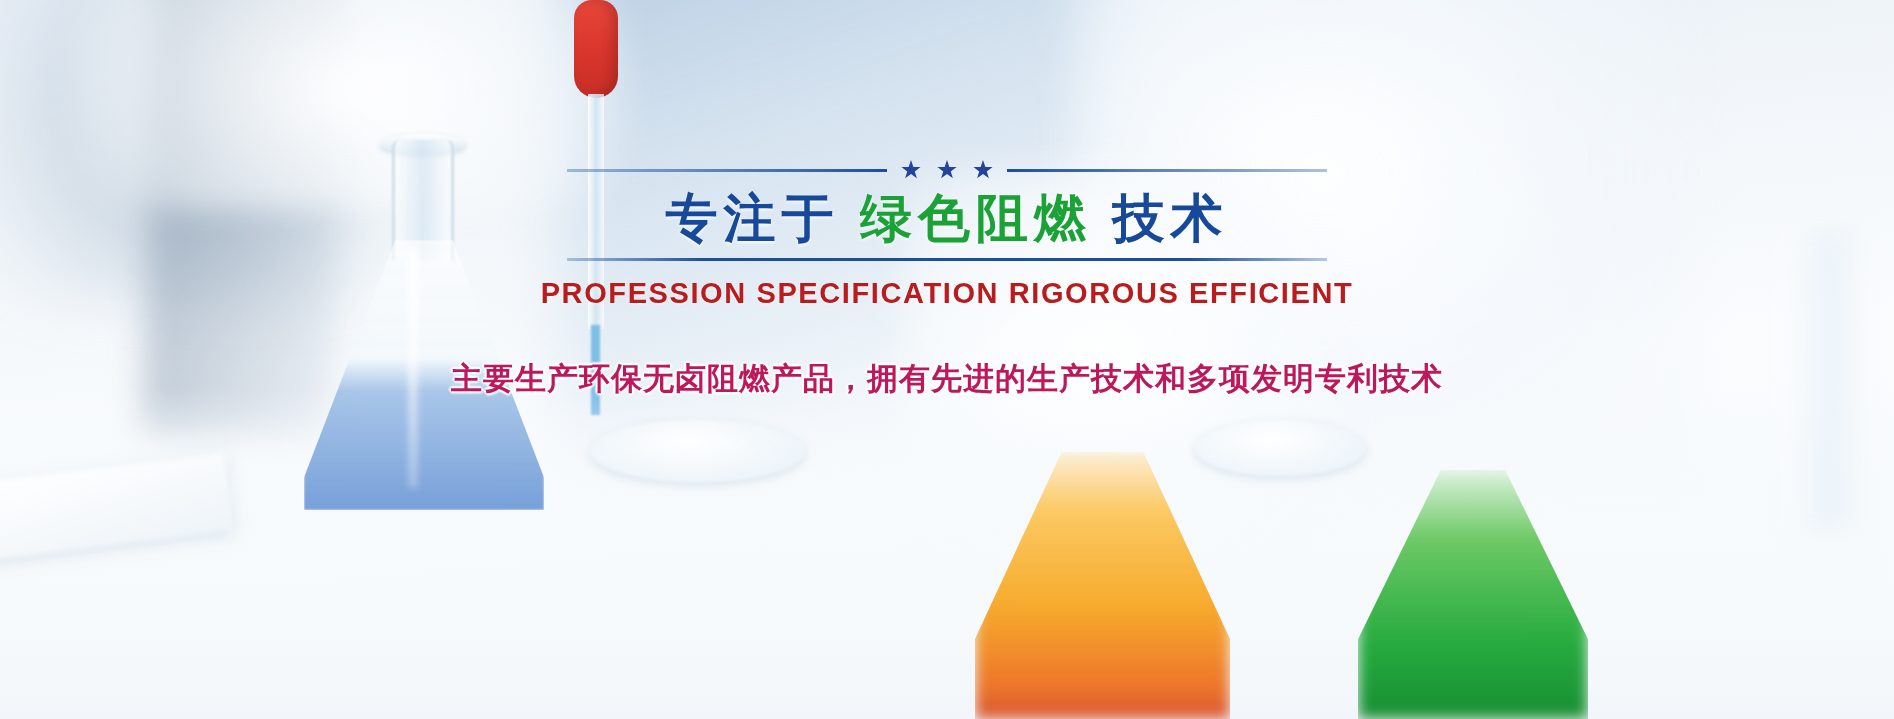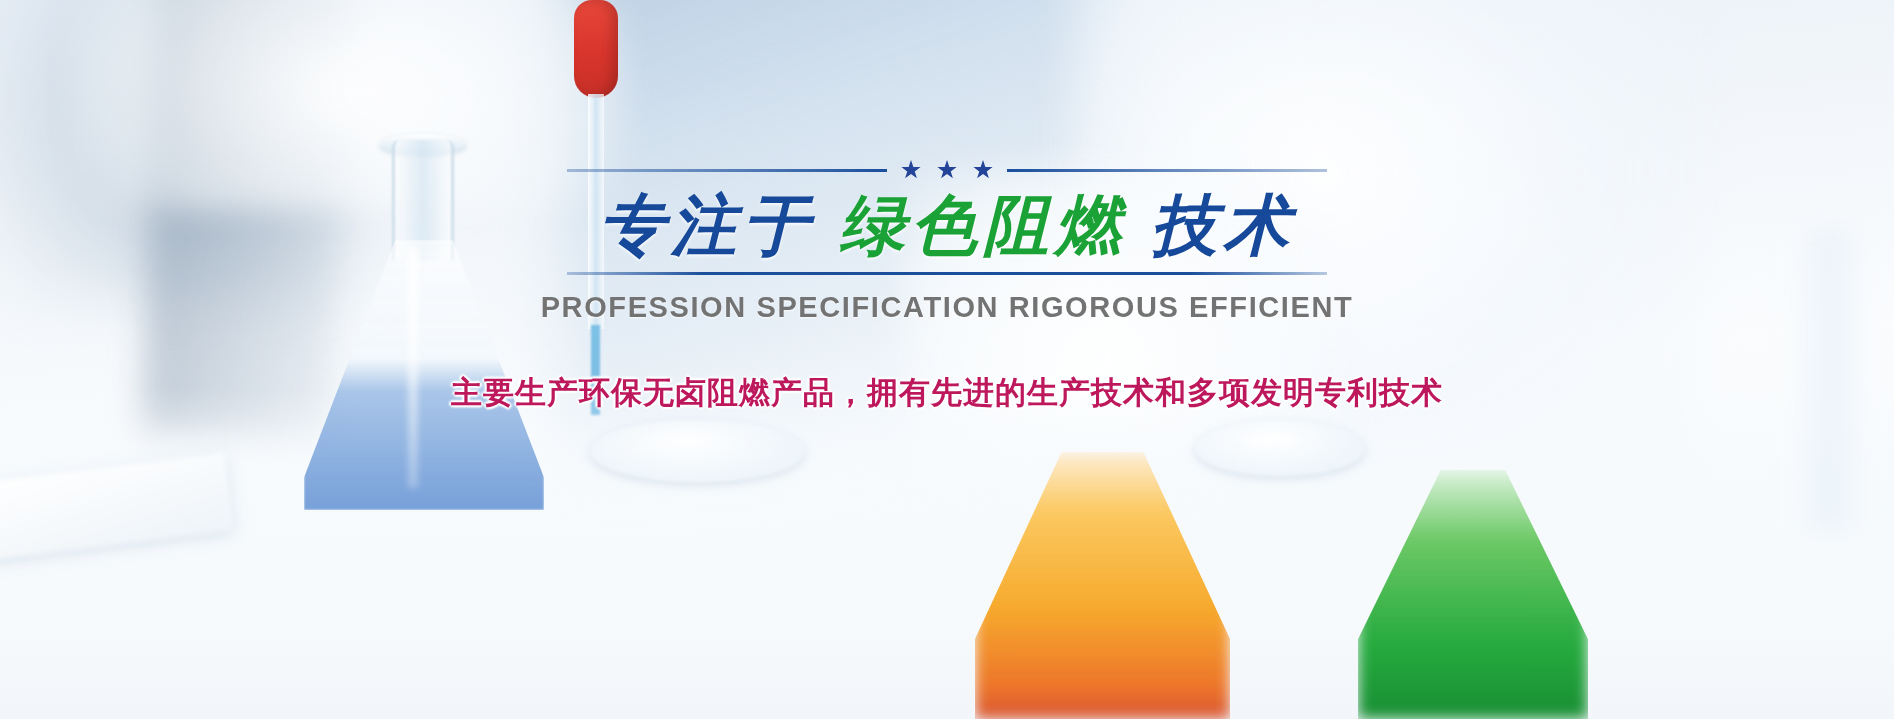--- a/index.html
+++ b/index.html
@@ -164,43 +164,42 @@
   .rule{ height:3px; flex:1 1 auto; background:#1b4f9c; }
   .rule.left{ background:linear-gradient(90deg, rgba(27,79,156,.35), #1b4f9c); }
   .rule.right{ background:linear-gradient(270deg, rgba(27,79,156,.35), #1b4f9c); }
   .stars{ display:flex; gap:16px; }
   .star{
     width:20px; height:20px; background:#24449a;
     clip-path:polygon(50% 0%, 61.8% 35%, 98% 35%, 68.8% 57%, 79.4% 91%, 50% 70%, 20.6% 91%, 31.2% 57%, 2% 35%, 38.2% 35%);
   }
 
   .headline{
-    font-size:66px;
+    font-size:52px;
     font-weight:700;
     letter-spacing:6px;
     line-height:1.02;
     white-space:nowrap;
     text-shadow:0 2px 3px rgba(255,255,255,.8);
-    font-style:italic;
   }
   .hl-blue{ color:#17499a; }
   .hl-green{ color:#1ba237; }
 
   .rule-under{
     width:760px; height:3px;
     background:linear-gradient(90deg, rgba(27,79,156,.30), #1b4f9c 18%, #1b4f9c 82%, rgba(27,79,156,.30));
     margin-top:13px;
   }
 
   .subtitle-en{
     margin-top:16px;
     font-size:29px;
     font-weight:700;
     letter-spacing:1.6px;
-    color:#737373;
+    color:#b91c1c;
     white-space:nowrap;
     text-shadow:0 1px 2px rgba(255,255,255,.75);
   }
 
   .tagline-cn{
     margin-top:48px;
     font-size:31px;
     font-weight:700;
     letter-spacing:1px;
     color:#be185d;

